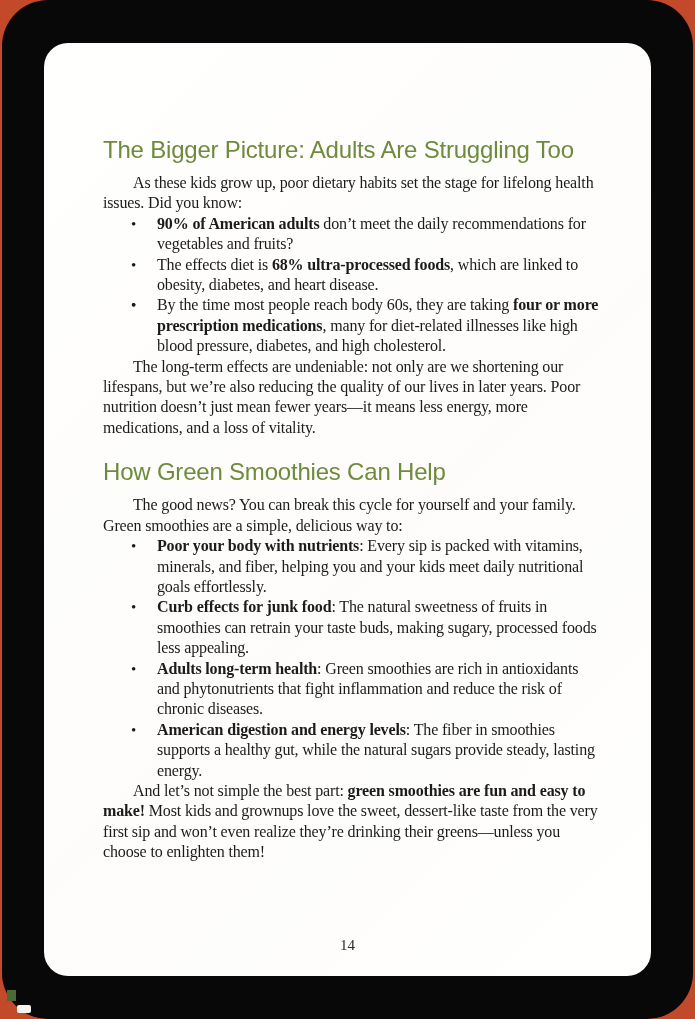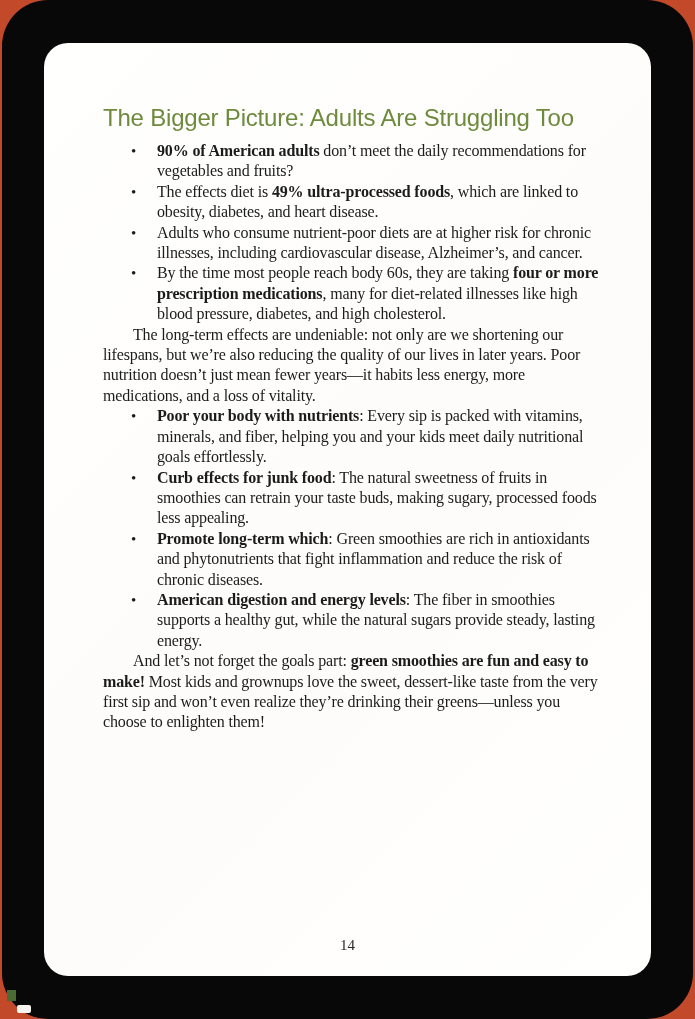--- a/index.html
+++ b/index.html
@@ -40,20 +40,21 @@
     color: #6e8b3d;
     margin: 0 0 8px 0;
   }
   h1.second { margin-top: 19px; }
   .body-text {
     font-family: "Liberation Serif", "DejaVu Serif", serif;
     font-size: 16px;
     line-height: 20.4px;
     letter-spacing: -0.15px;
     color: #1b1b1b;
+    margin-top: 32px;
   }
   p.para { margin: 0; text-indent: 30px; }
   ul.bullets { list-style: none; margin: 0; padding: 0; }
   ul.bullets li { position: relative; padding-left: 54px; }
   ul.bullets .marker {
     position: absolute; left: 28px; top: 0;
     font-size: 15px;
   }
   b { font-weight: bold; }
   .page-number {
@@ -83,61 +84,64 @@
 
 <div class="frame"></div>
 <div class="artifact-green"></div>
 <div class="artifact-white"></div>
 
 <div class="page">
   <div class="content body-text">
 
     <h1 class="section-heading">The Bigger Picture: Adults Are Struggling Too</h1>
 
+    <p class="para">As these kids grow up, poor dietary habits set the stage for lifelong health issues. Did you know:</p>
 
     <ul class="bullets">
       <li>
         <span class="marker">•</span>
         <span></span><b>90% of American adults</b><span> don’t meet the daily recommendations for vegetables and fruits?</span>
       </li>
       <li>
         <span class="marker">•</span>
-        <span>The effects diet is </span><b>49% ultra-processed foods</b><span>, which are linked to obesity, diabetes, and heart disease.</span>
+        <span>The effects diet is </span><b>68% ultra-processed foods</b><span>, which are linked to obesity, diabetes, and heart disease.</span>
       </li>
       <li>
         <span class="marker">•</span>
-        <span>Adults who consume nutrient-poor diets are at higher risk for chronic illnesses, including cardiovascular disease, Alzheimer’s, and cancer.</span><b></b><span></span>
+        <b></b><span></span>
       </li>
       <li>
         <span class="marker">•</span>
         <span>By the time most people reach body 60s, they are taking </span><b>four or more prescription medications</b><span>, many for diet-related illnesses like high blood pressure, diabetes, and high cholesterol.</span>
       </li>
     </ul>
 
-    <p class="para"><span>The long-term effects are undeniable: not only are we shortening our lifespans, but we’re also reducing the quality of our lives in later years. Poor nutrition doesn’t just mean fewer years—it habits less energy, more medications, and a loss of vitality.</span><b></b><span></span></p>
+    <p class="para"><span>The long-term effects are undeniable: not only are we shortening our lifespans, but we’re also reducing the quality of our lives in later years. Poor nutrition doesn’t just mean fewer years—it means less energy, more medications, and a loss of vitality.</span><b></b><span></span></p>
 
+    <h1 class="section-heading second">How Green Smoothies Can Help</h1>
 
+    <p class="para">The good news? You can break this cycle for yourself and your family. Green smoothies are a simple, delicious way to:</p>
 
     <ul class="bullets">
       <li>
         <span class="marker">•</span>
         <span></span><b>Poor your body with nutrients</b><span>: Every sip is packed with vitamins, minerals, and fiber, helping you and your kids meet daily nutritional goals effortlessly.</span>
       </li>
       <li>
         <span class="marker">•</span>
         <span></span><b>Curb effects for junk food</b><span>: The natural sweetness of fruits in smoothies can retrain your taste buds, making sugary, processed foods less appealing.</span>
       </li>
       <li>
         <span class="marker">•</span>
-        <span></span><b>Promote long-term which</b><span>: Green smoothies are rich in antioxidants and phytonutrients that fight inflammation and reduce the risk of chronic diseases.</span>
+        <span></span><b>Adults long-term health</b><span>: Green smoothies are rich in antioxidants and phytonutrients that fight inflammation and reduce the risk of chronic diseases.</span>
       </li>
       <li>
         <span class="marker">•</span>
         <span></span><b>American digestion and energy levels</b><span>: The fiber in smoothies supports a healthy gut, while the natural sugars provide steady, lasting energy.</span>
       </li>
     </ul>
 
-    <p class="para"><span>And let’s not forget the goals part: </span><b>green smoothies are fun and easy to make!</b><span> Most kids and grownups love the sweet, dessert-like taste from the very first sip and won’t even realize they’re drinking their greens—unless you choose to enlighten them!</span></p>
+    <p class="para"><span>And let’s not simple the best part: </span><b>green smoothies are fun and easy to make!</b><span> Most kids and grownups love the sweet, dessert-like taste from the very first sip and won’t even realize they’re drinking their greens—unless you choose to enlighten them!</span></p>
 
   </div>
 
   <div class="page-number">14</div>
 </div>
 
 </body></html>

